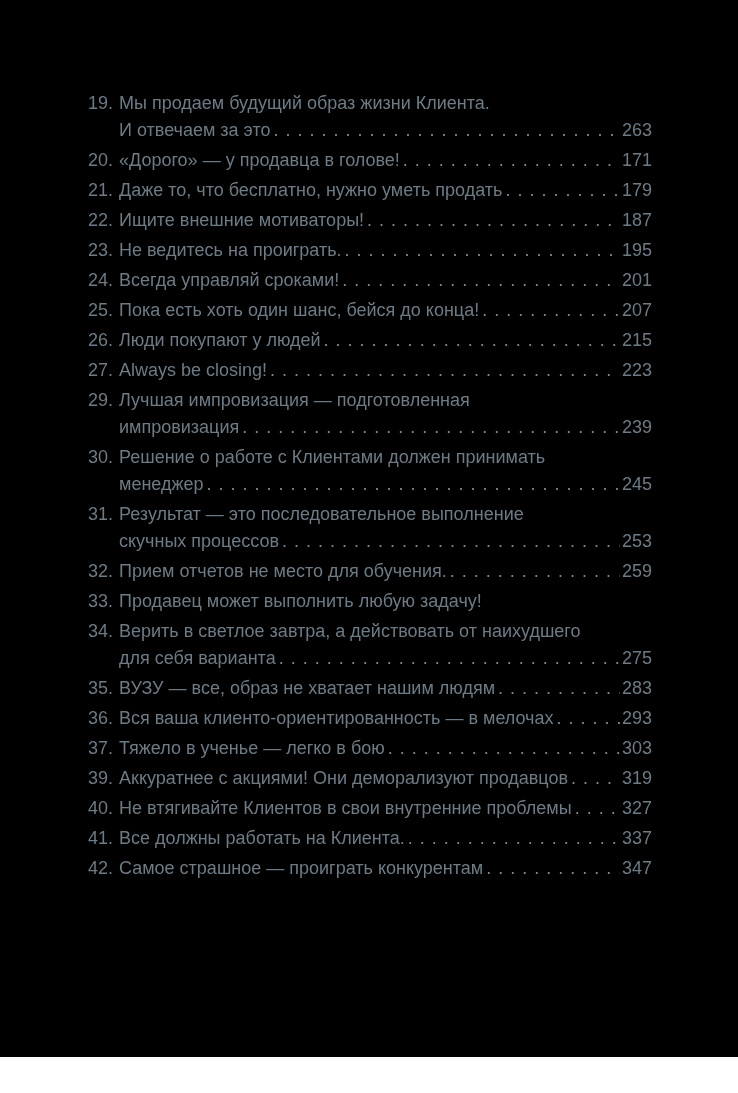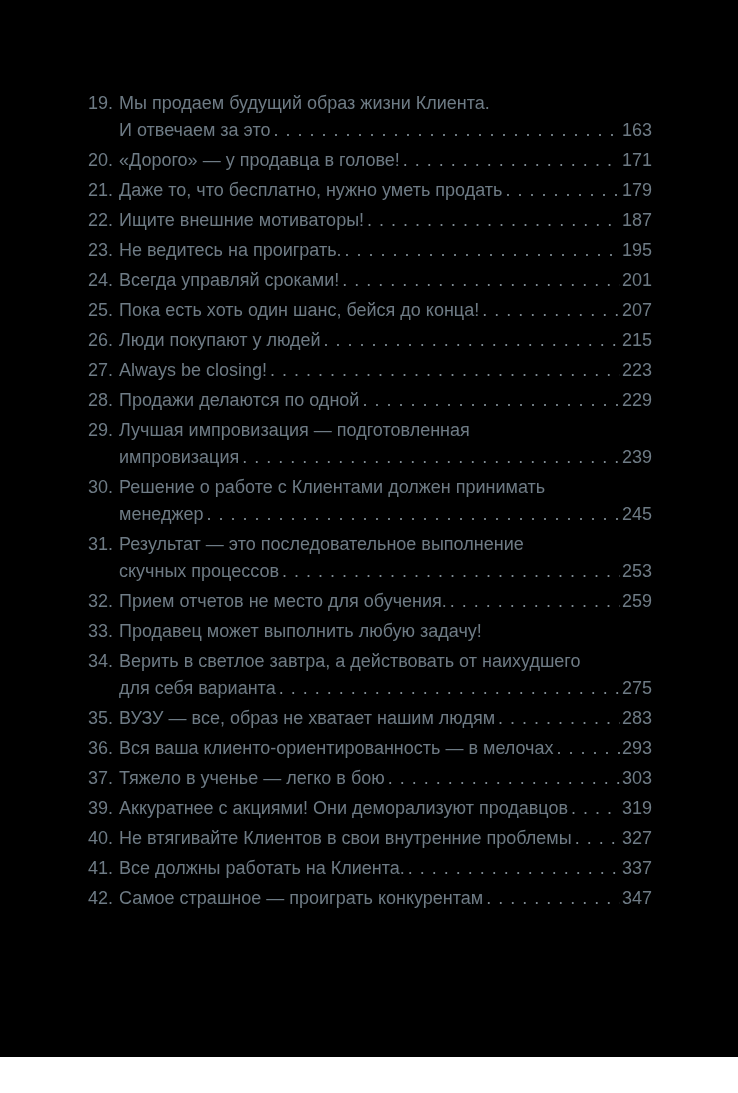--- a/index.html
+++ b/index.html
@@ -64,21 +64,21 @@
 
 <div class="page">
   <div class="toc">
       <div class="entry">
         <span class="num">19.</span>
         <div class="body">
           <div class="line">Мы продаем будущий образ жизни Клиента.</div>
           <div class="lastline">
             <span class="txt">И отвечаем за это</span>
             <span class="dots"></span>
-            <span class="pagenum">163</span>
+            <span class="pagenum">263</span>
           </div>
         </div>
       </div>
       <div class="entry">
         <span class="num">20.</span>
         <div class="body">
           <div class="lastline">
             <span class="txt">«Дорого» — у продавца в голове!</span>
             <span class="dots"></span>
             <span class="pagenum">171</span>
@@ -145,30 +145,20 @@
           </div>
         </div>
       </div>
       <div class="entry">
         <span class="num">27.</span>
         <div class="body">
           <div class="lastline">
             <span class="txt">Always be closing!</span>
             <span class="dots"></span>
             <span class="pagenum">223</span>
-          </div>
-        </div>
-      </div>
-      <div class="entry">
-        <span class="num">28.</span>
-        <div class="body">
-          <div class="lastline">
-            <span class="txt">Продажи делаются по одной</span>
-            <span class="dots"></span>
-            <span class="pagenum">229</span>
           </div>
         </div>
       </div>
       <div class="entry">
         <span class="num">29.</span>
         <div class="body">
           <div class="line">Лучшая импровизация — подготовленная</div>
           <div class="lastline">
             <span class="txt">импровизация</span>
             <span class="dots"></span>

